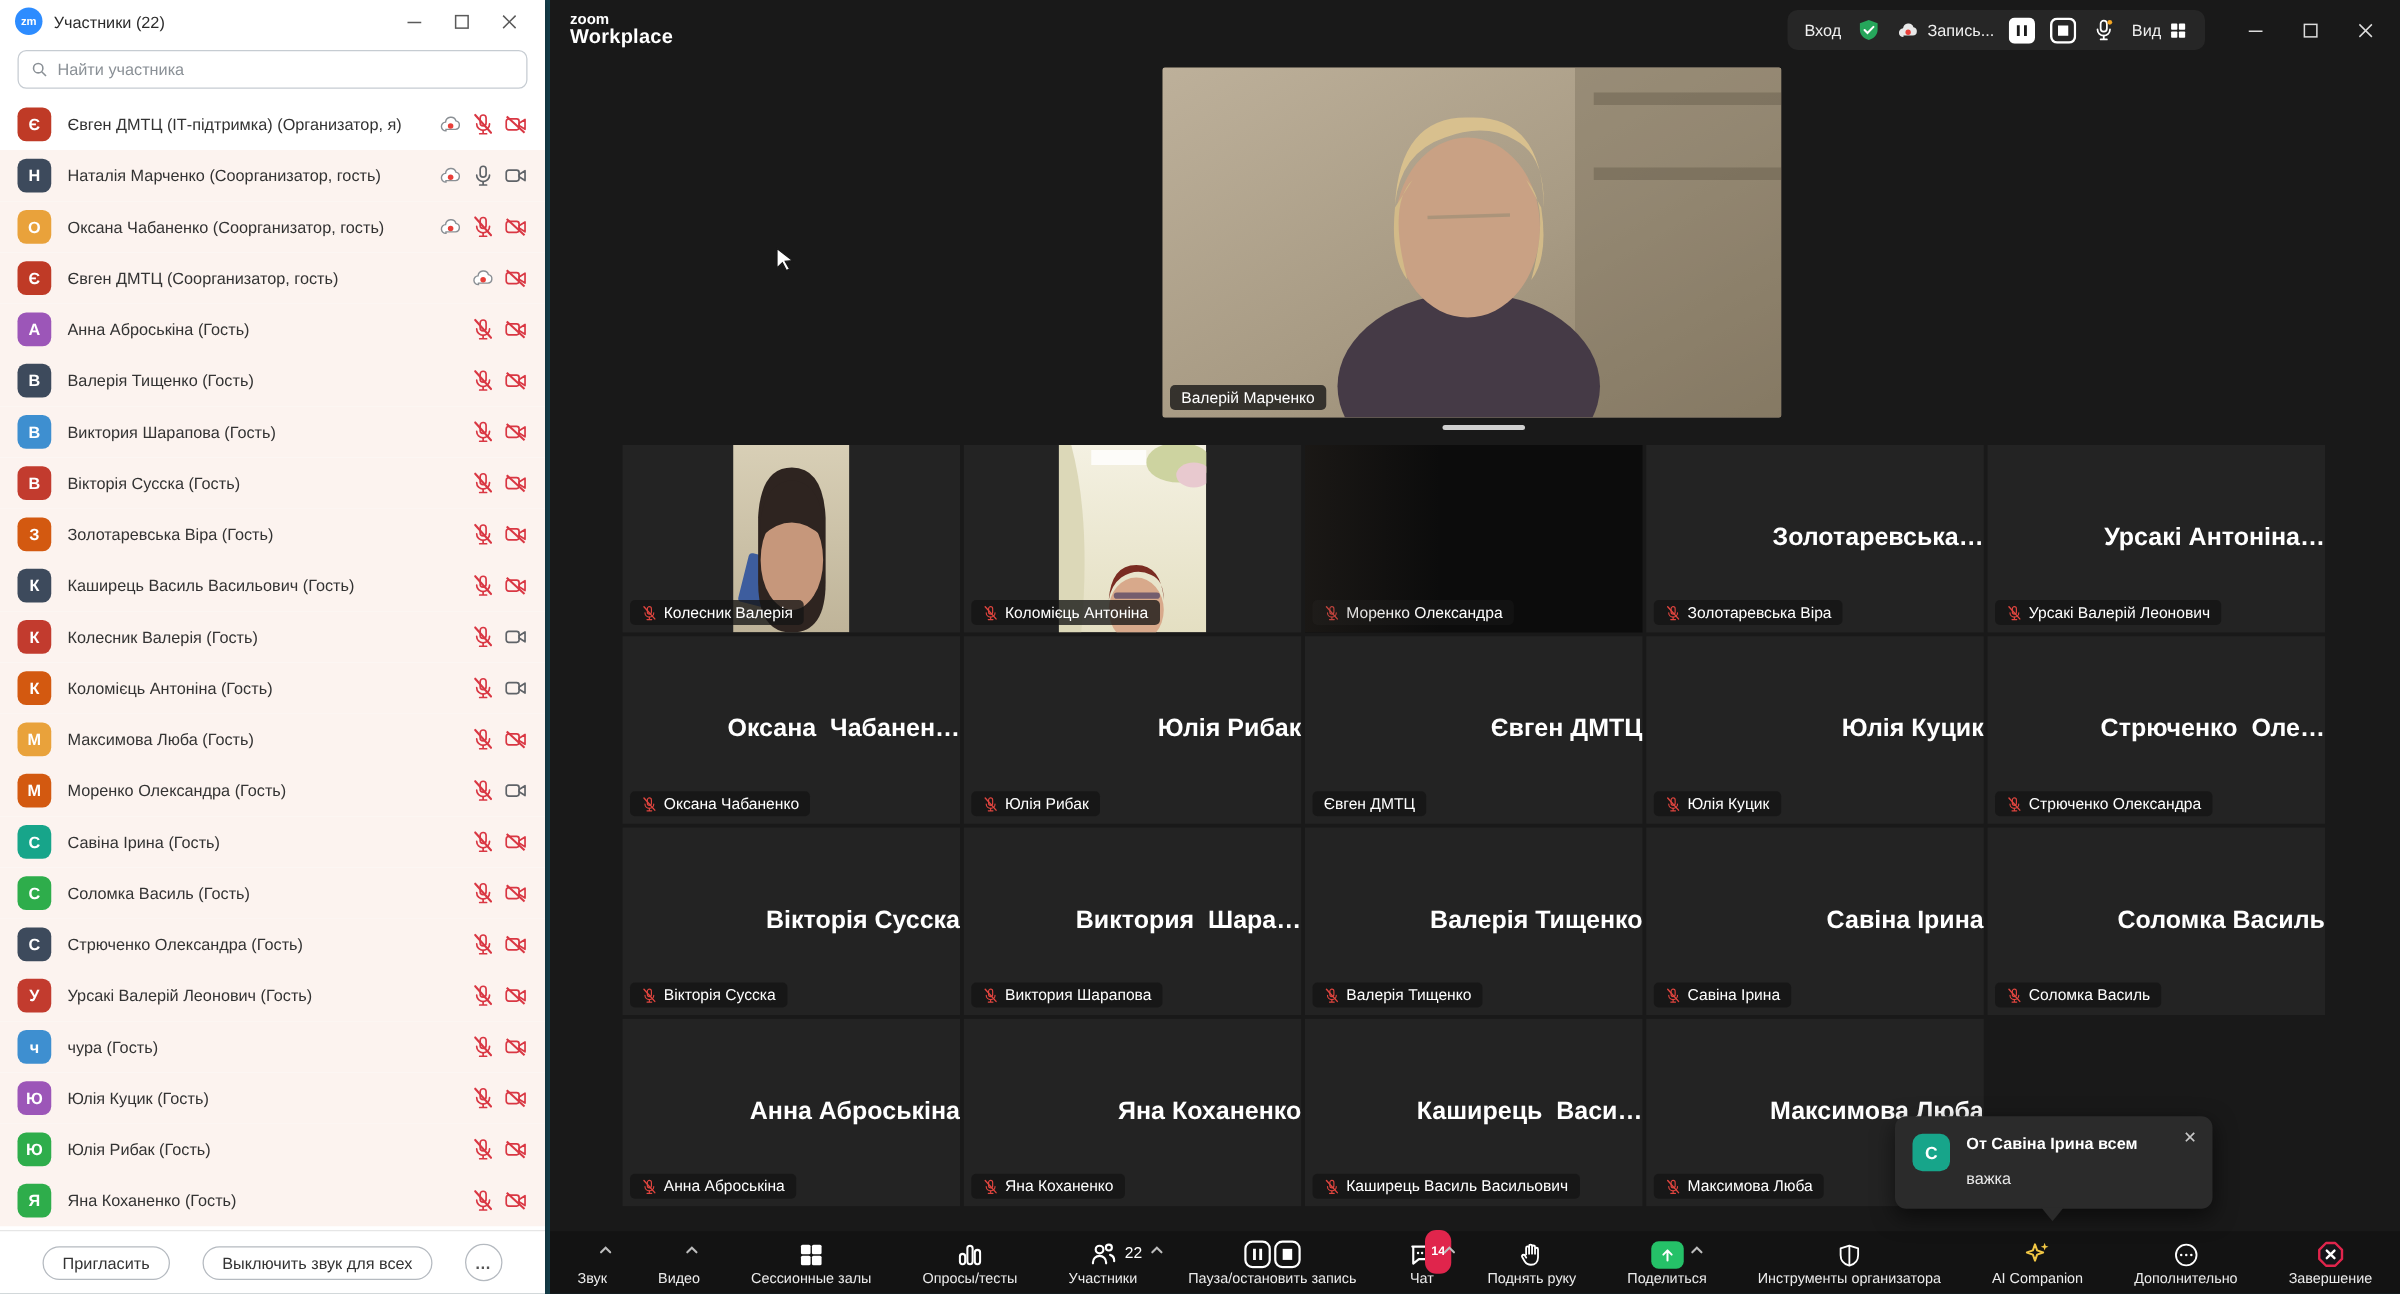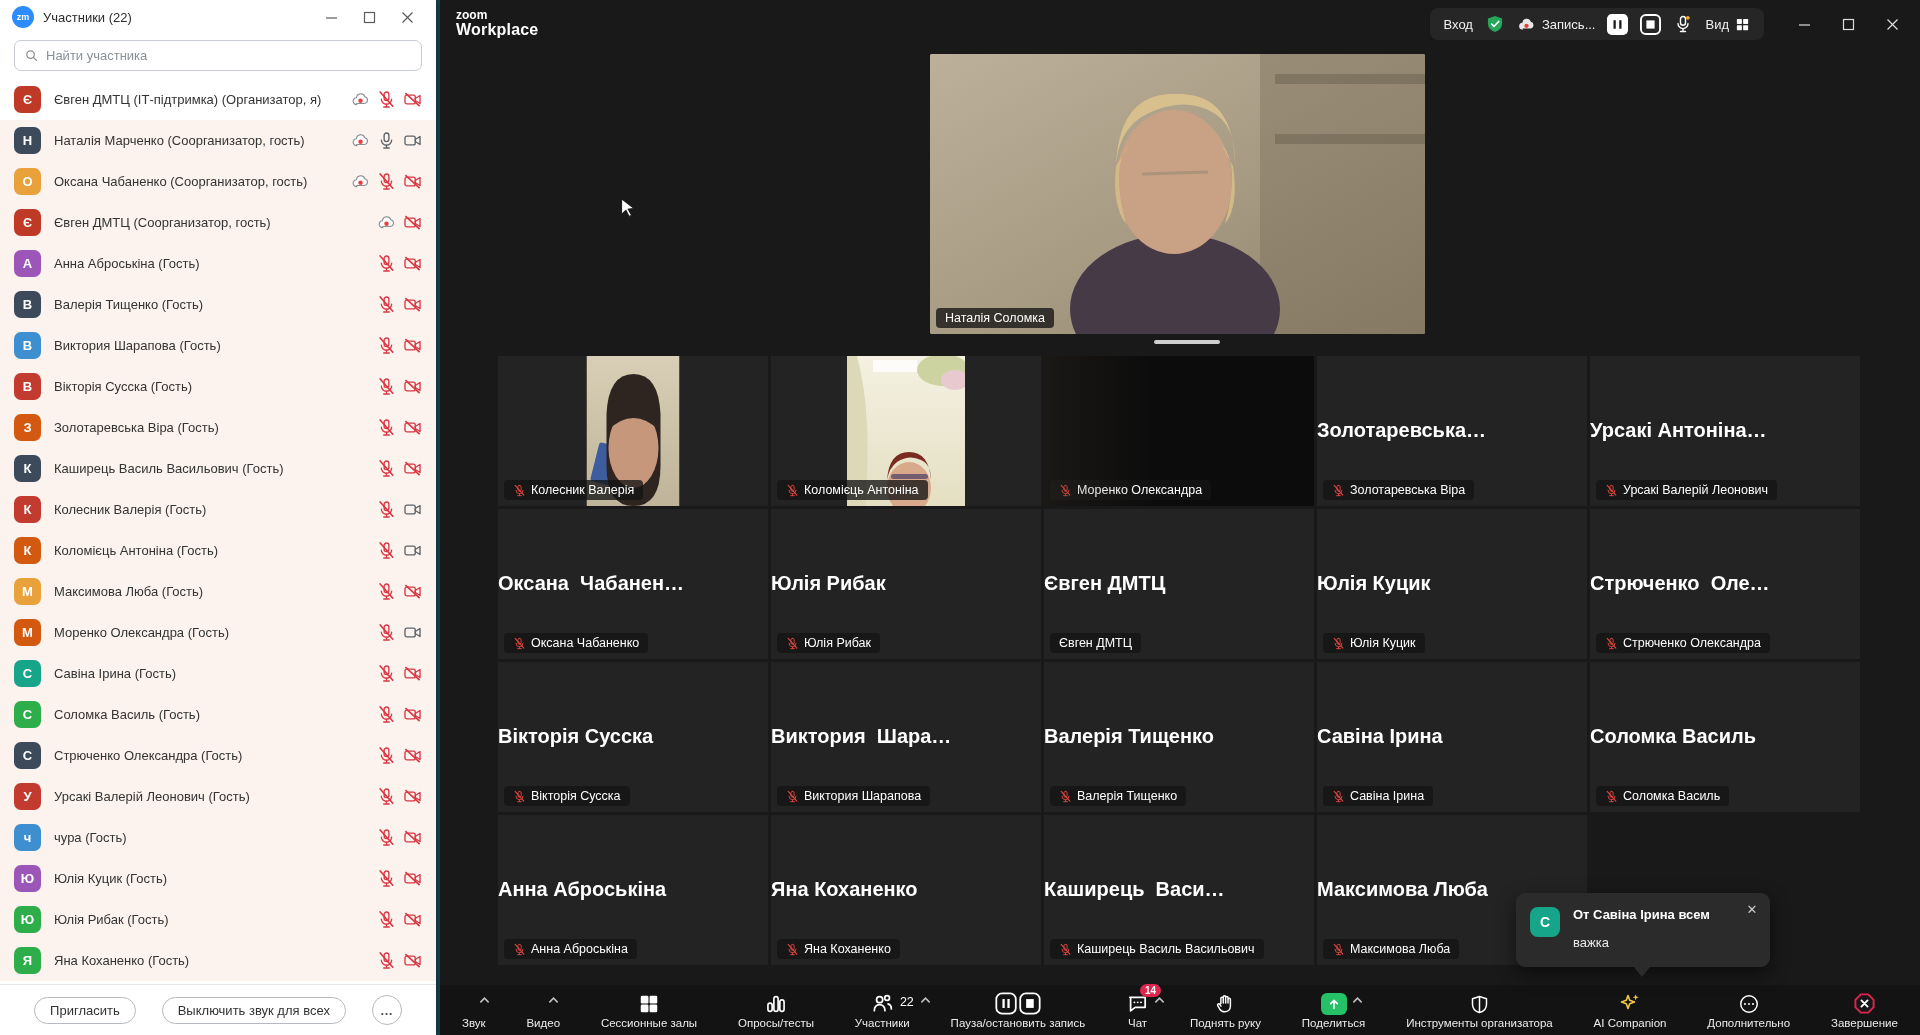--- a/index.html
+++ b/index.html
@@ -60,21 +60,21 @@
     font-size:12.5px; padding:3px 9px; border-radius:4px; display:flex; align-items:center; gap:5px;
     white-space:nowrap; }
   .nametag svg { width:13px; height:13px; flex:0 0 auto; }
   .drag-handle { position:absolute; left:714px; top:340px; width:66px; height:4px; border-radius:2px;
     background:#cfcfcf; }
 
   
   .vgrid { position:absolute; left:58px; top:356px; width:1362px; height:612px;
     display:grid; grid-template-columns:repeat(5,1fr); grid-template-rows:repeat(4,150px); gap:3px; }
   .tile { position:relative; background:#232323; overflow:hidden; }
-  .tile .big { position:absolute; left:0; right:0; top:63px; text-align:left; color:#fff;
+  .tile .big { position:absolute; left:0; right:0; top:63px; text-align:right; color:#fff;
     font-size:20px; font-weight:bold; white-space:pre; }
   .tile .portrait { position:absolute; top:0; bottom:0; left:50%; transform:translateX(-50%); }
   .tile.dark { background:#0c0c0c; }
   .tile.dark::after { content:""; position:absolute; inset:0;
     background:linear-gradient(90deg, rgba(70,60,50,.25), rgba(0,0,0,0) 40%); }
 
   
   .chatpop { position:absolute; left:1076px; top:893px; width:254px; height:74px; background:#2b2b2b;
     border-radius:9px; box-shadow:0 6px 18px rgba(0,0,0,.55); z-index:30; }
   .chatpop .tail { position:absolute; left:117px; bottom:-10px; width:0; height:0;
@@ -92,21 +92,21 @@
   .toolbar { position:absolute; left:0; right:0; bottom:0; height:50px; background:#131313;
     display:flex; align-items:center; justify-content:space-between; padding:0 22px; }
   .tb-item { display:flex; flex-direction:column; align-items:center; justify-content:center;
     color:#ececec; position:relative; cursor:pointer; }
   .tb-ic { height:24px; display:flex; align-items:flex-end; justify-content:center; position:relative; }
   .tb-ic svg { display:block; }
   .tb-label { font-size:11.5px; margin-top:2px; white-space:nowrap; }
   .tb-chevron { position:absolute; right:-16px; top:5px; }
   .tb-badge-num { color:#fff; font-size:12.5px; position:absolute; right:-20px; top:4px; }
   .tb-redbadge { position:absolute; top:-7px; right:-12px; background:#E0254C; color:#fff; font-size:10px;
-    font-weight:bold; border-radius:9px; padding:1px 5px; }
+    font-weight:bold; border-radius:9px; padding:12px 5px; }
   .share-chip { background:#25C168; border-radius:6px; width:26px; height:22px; display:flex;
     align-items:center; justify-content:center; }
 
   .cursor { position:absolute; left:617px; top:196px; width:22px; height:22px; z-index:60; }
 </style>
 </head>
 <body>
 
 <div class="stage">
 
@@ -700,21 +700,21 @@
         <rect x="345" y="20" width="150" height="10" fill="#6a604e" opacity=".5"></rect>
         <rect x="345" y="80" width="150" height="10" fill="#6a604e" opacity=".5"></rect>
         <ellipse cx="245" cy="255" rx="105" ry="75" fill="#453a46"></ellipse>
         <ellipse cx="244" cy="128" rx="58" ry="72" fill="#c9a184"></ellipse>
         <path d="M186 110 Q190 38 246 40 Q304 38 305 112 Q306 70 282 58 Q258 44 226 56 Q190 68 186 110z" fill="#d8c08e"></path>
         <path d="M186 112 q-4 40 10 58 q-16-60 4-80z" fill="#d2ba88"></path>
         <path d="M303 112 q6 40-8 58 q16-60-4-80z" fill="#d2ba88"></path>
         <line x1="212" y1="120" x2="278" y2="118" stroke="#9f8f77" stroke-width="3" opacity=".7"></line>
       </svg>
       <div class="nametag">
-        <span>Наталія Соломка</span>
+        <span>Валерій Марченко</span>
       </div>
     </div>
     <div class="drag-handle"></div>
 
     <div class="vgrid" id="vgrid">
         <div class="tile">
           <div class="portrait" style="width:93px"><svg width="93" height="150" viewBox="0 0 93 150" preserveAspectRatio="none">
               <defs>
                 <linearGradient id="pa" x1="0" y1="0" x2="0" y2="1">
                   <stop offset="0" stop-color="#d8cfb6"></stop>

